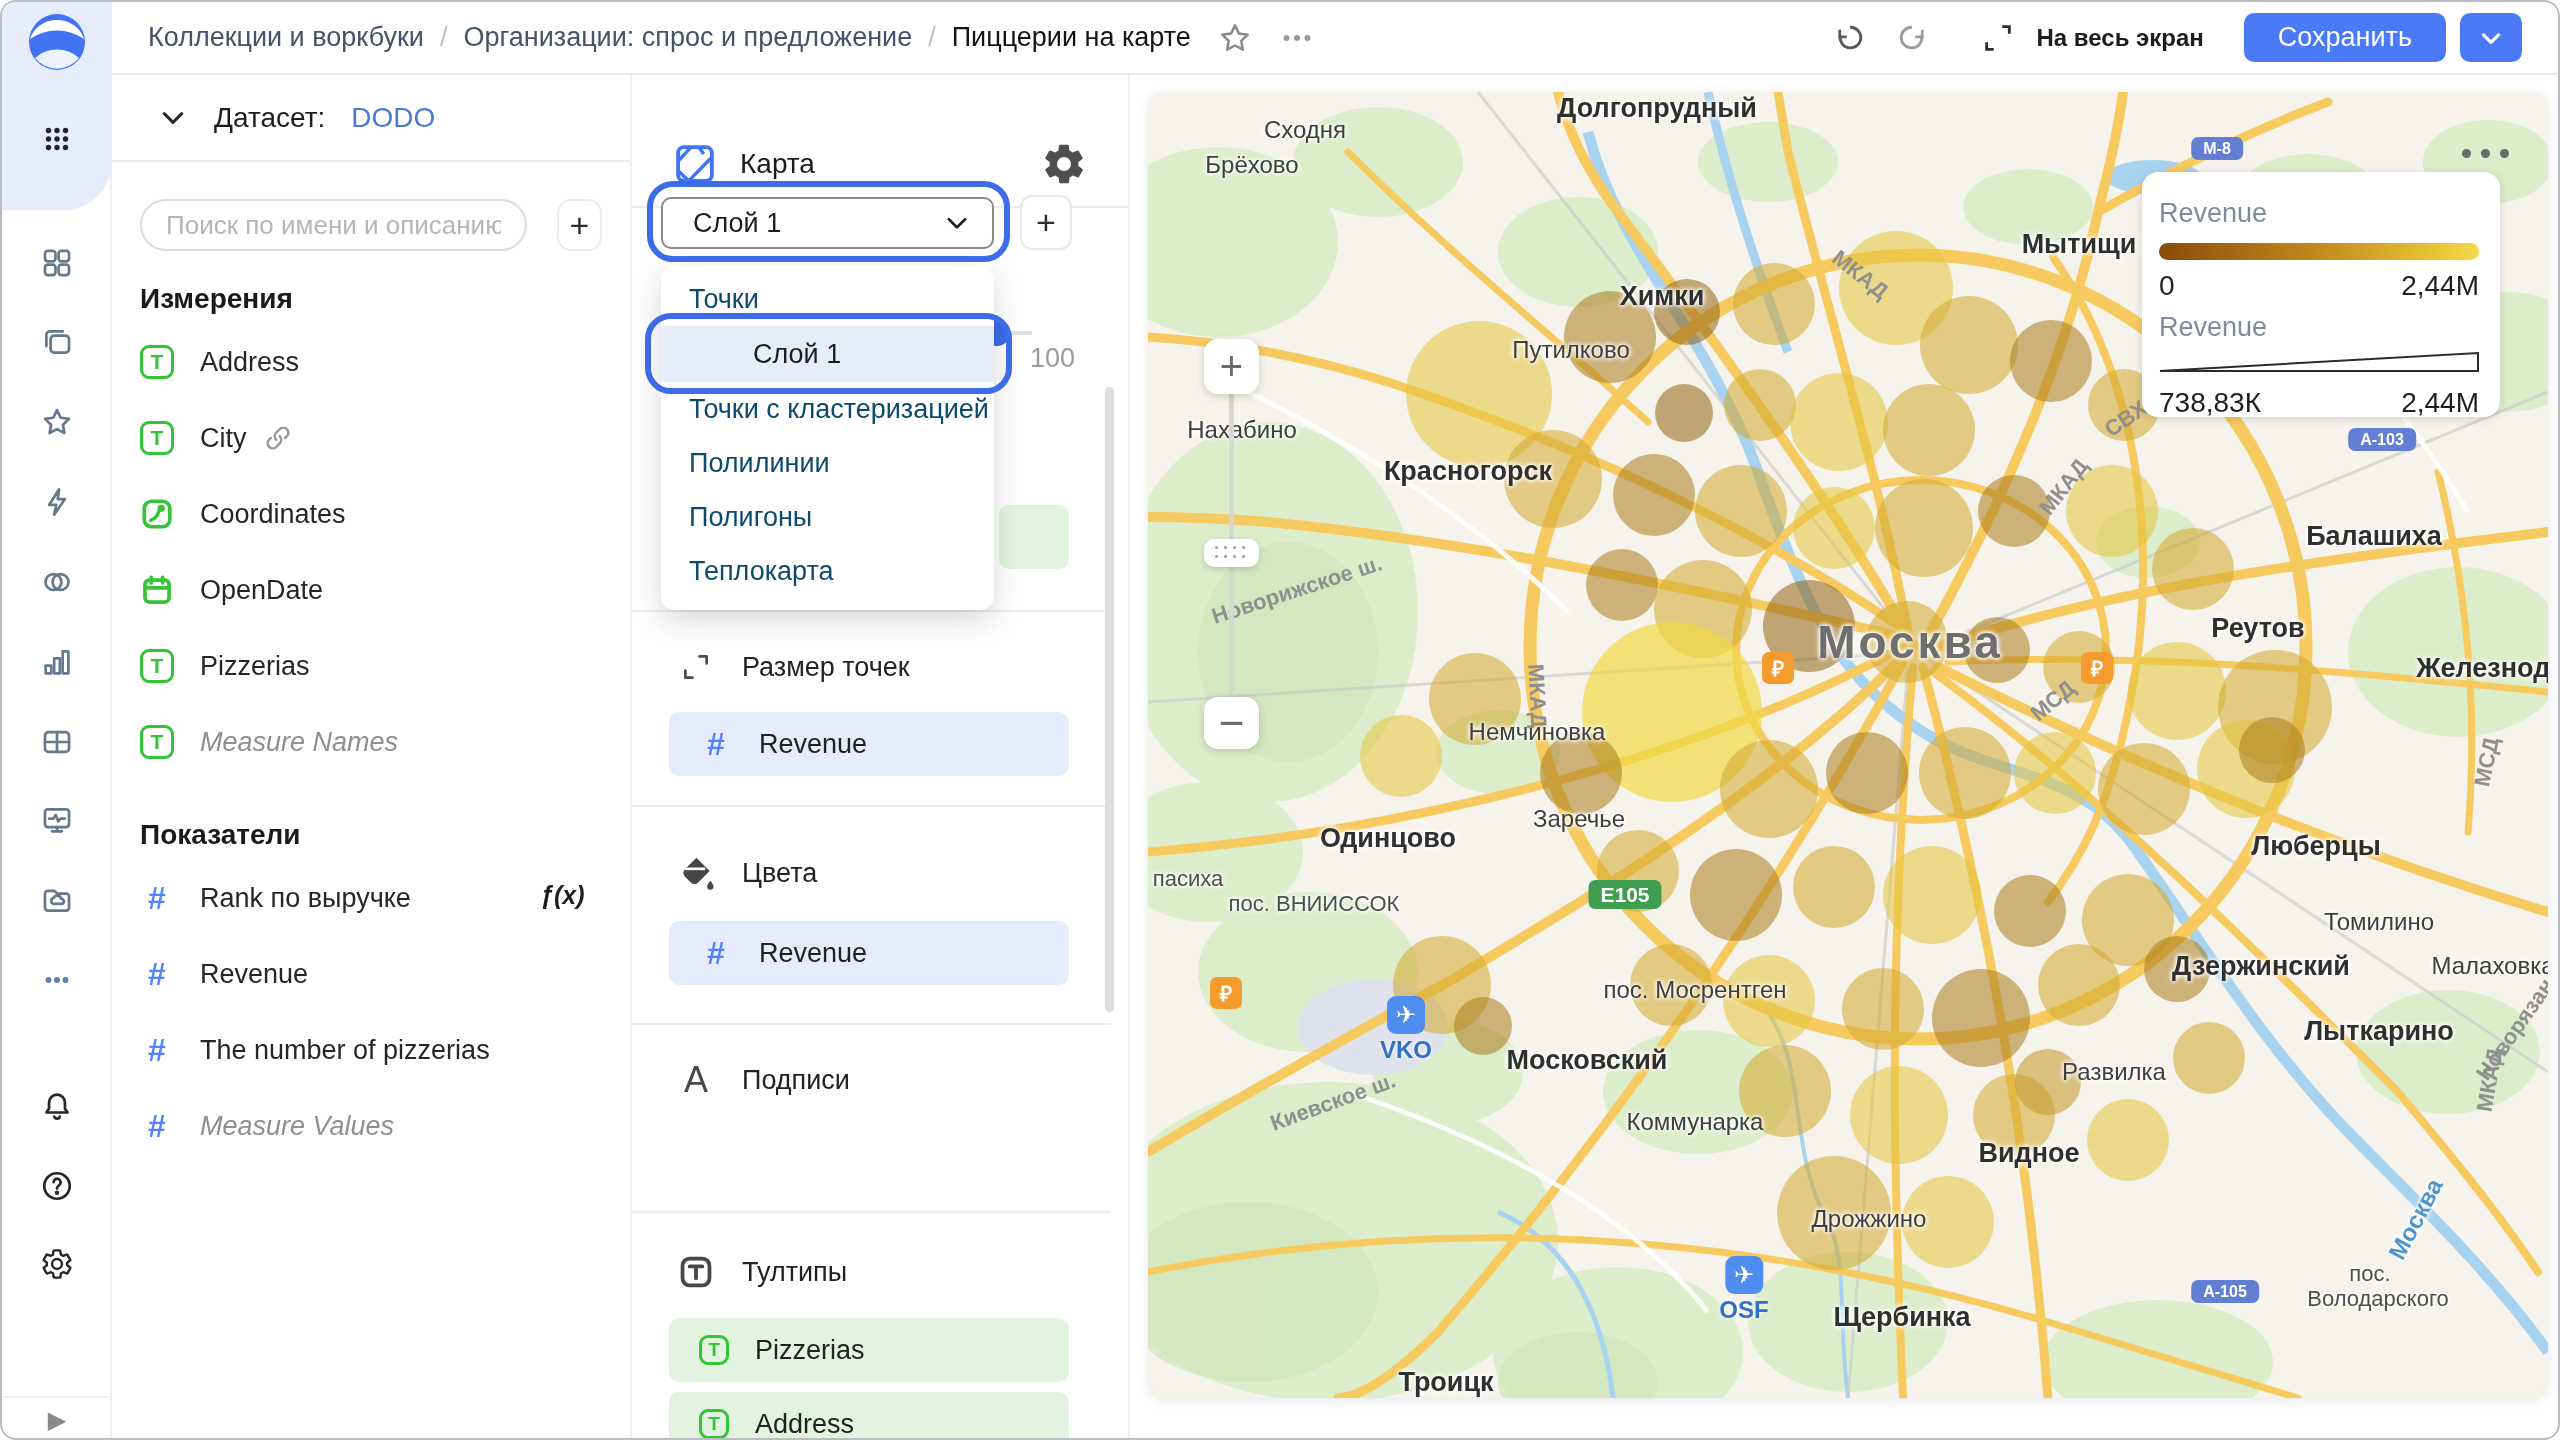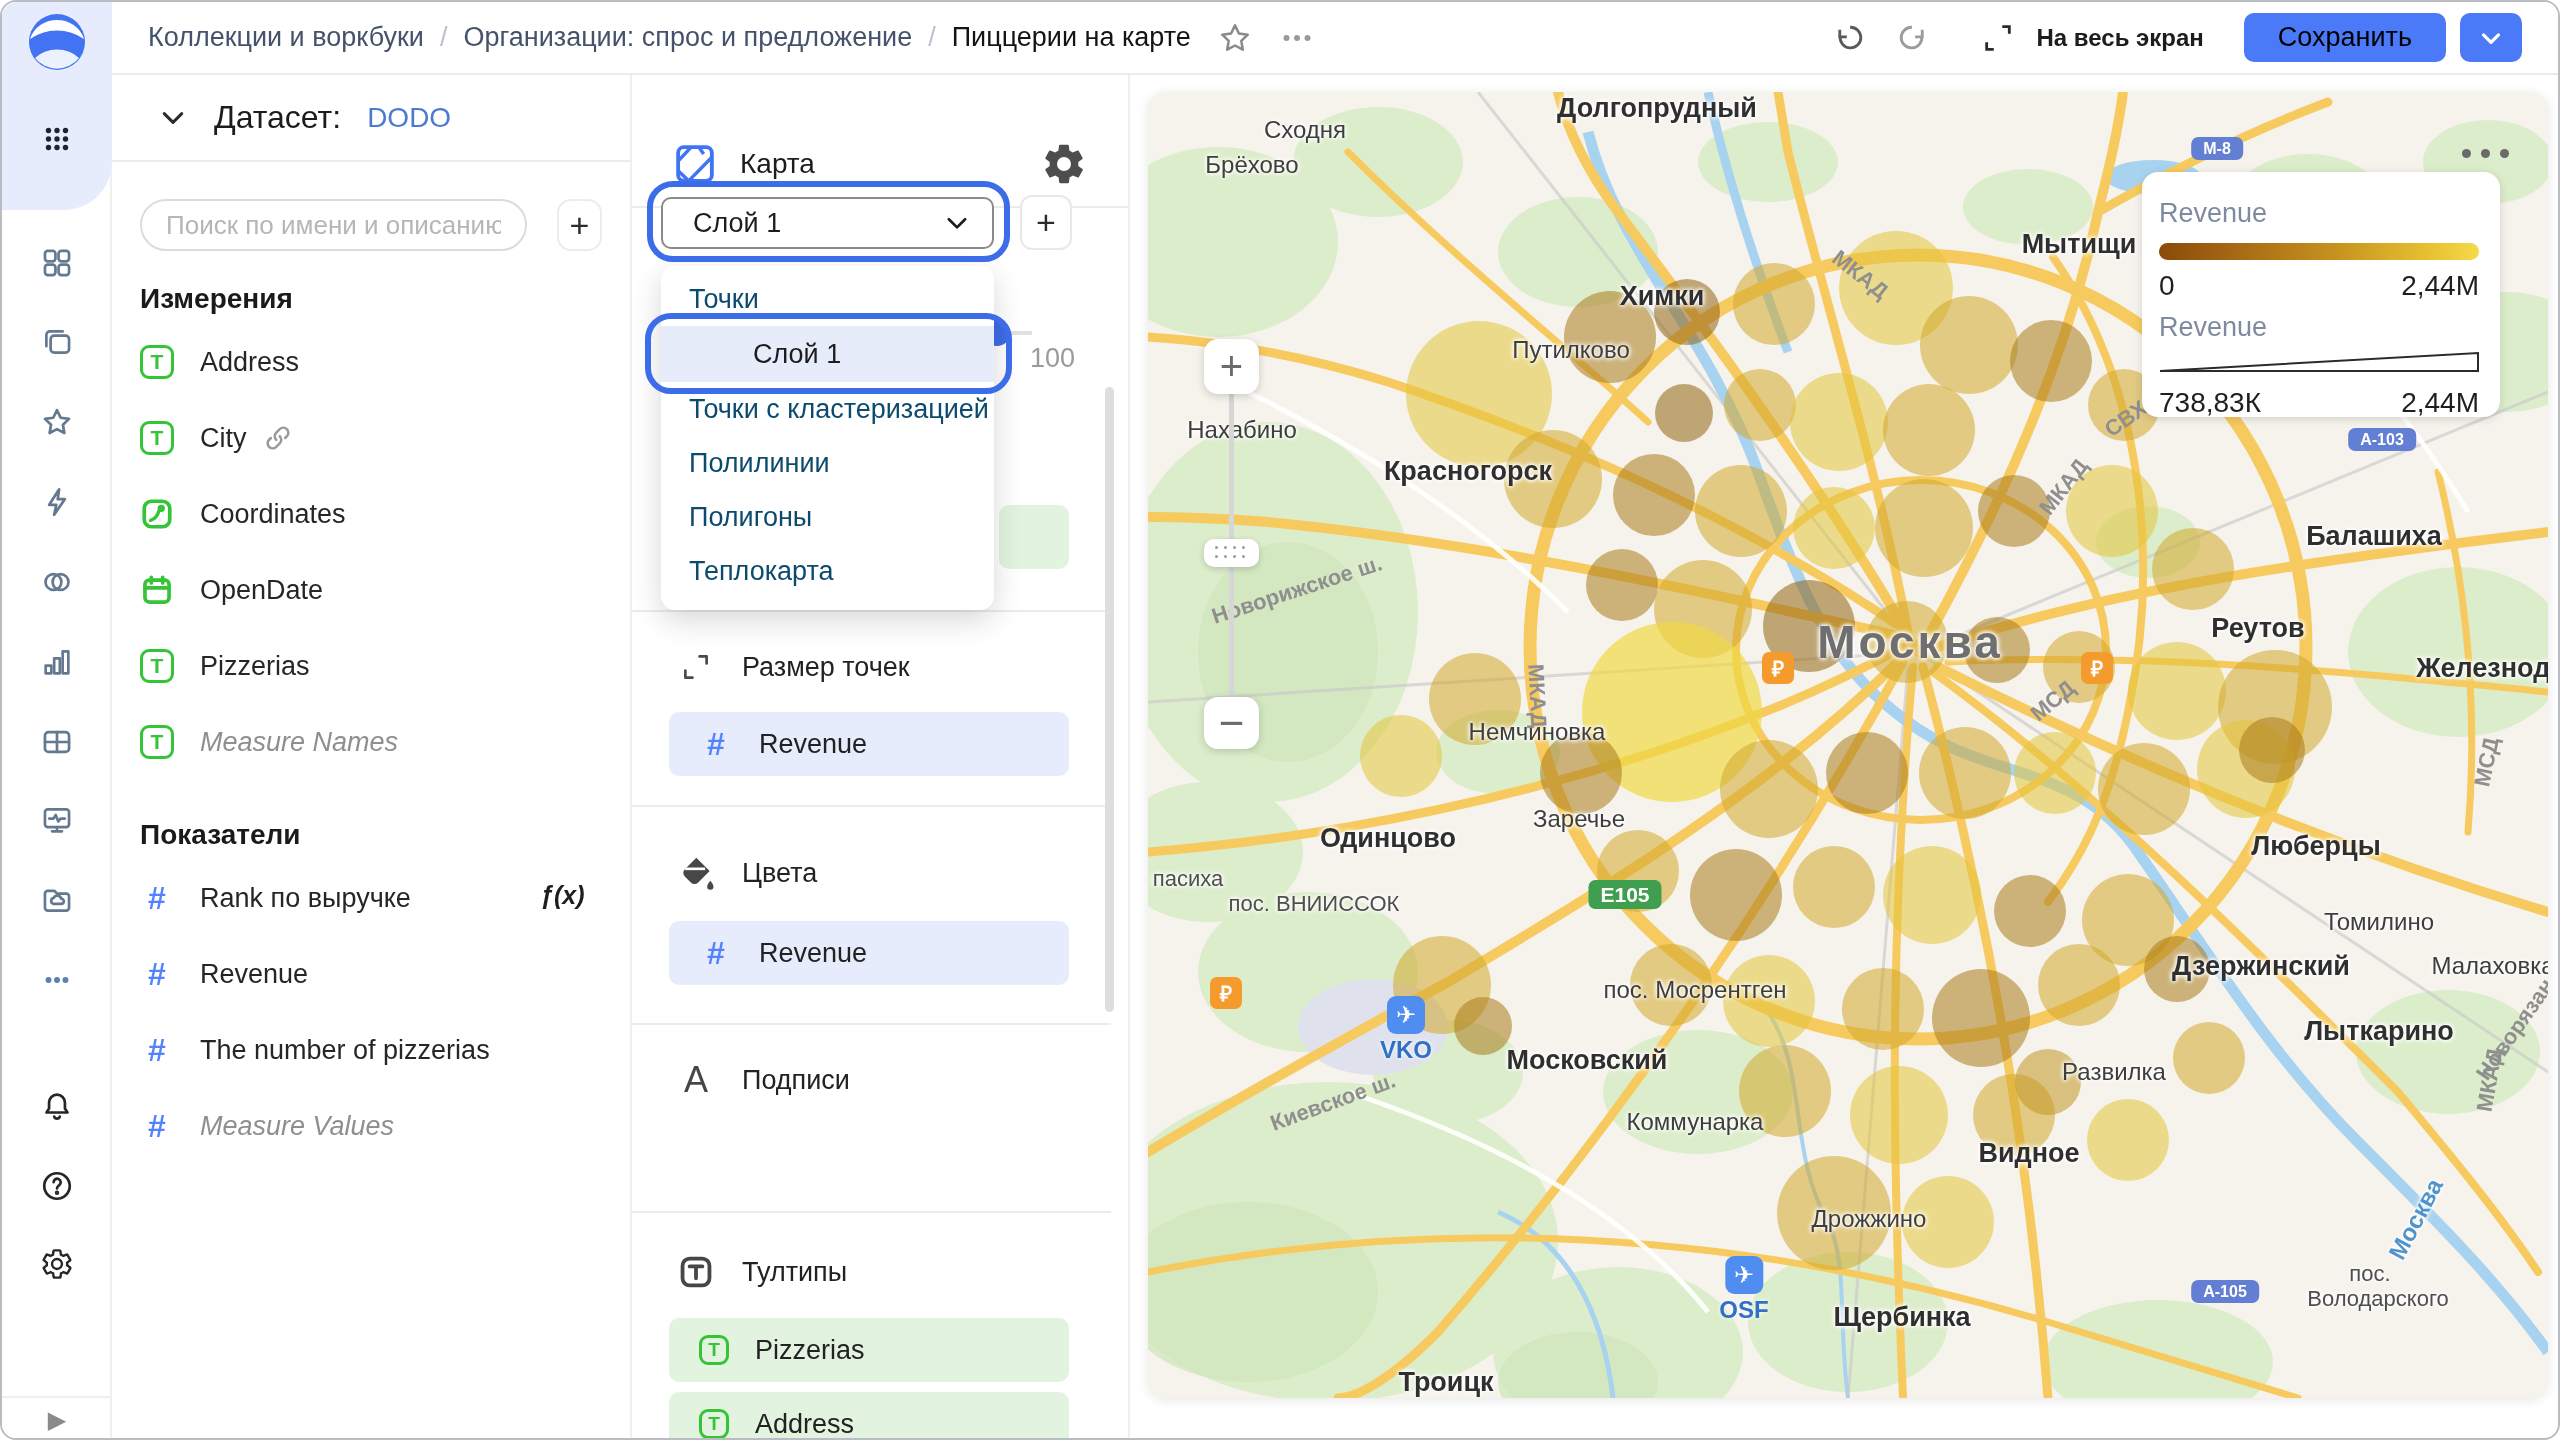--- a/index.html
+++ b/index.html
@@ -9,35 +9,35 @@
 
   
   .topbar{position:absolute;left:110px;top:0;right:0;height:73px;background:#fff;border-bottom:2px solid #ebebeb;display:flex;align-items:center;}
   .crumbs{display:flex;align-items:center;margin-left:36px;font-size:27px;white-space:nowrap;}
   .crumb{color:#45526b;cursor:pointer;}
   .crumb.current{color:#141414;}
   .crumb-sep{color:#b9c1cf;margin:0 16px;font-size:27px;}
   .tb-icon{width:44px;height:44px;display:flex;align-items:center;justify-content:center;flex:0 0 auto;}
   .tb-right{margin-left:auto;display:flex;align-items:center;gap:26px;padding-right:36px;}
   .fullscreen-label{font-size:24px;color:#1d1d1d;margin-left:-10px;font-weight:bold;}
-  .btn-save{height:49px;padding:6px 34px;background:#4a7af8;color:#000000;font-size:27px;border:none;border-radius:10px;display:flex;align-items:center;cursor:pointer;}
+  .btn-save{height:49px;padding:6px 34px;background:#4a7af8;color:#ffffff;font-size:27px;border:none;border-radius:10px;display:flex;align-items:center;cursor:pointer;}
   .btn-save-chev{height:49px;width:62px;background:#4a7af8;border:none;border-radius:10px;display:flex;align-items:center;justify-content:center;cursor:pointer;margin-left:-12px;}
 
   
   .rail{position:absolute;left:0;top:0;width:110px;height:1440px;background:#fff;border-right:2px solid #efefef;z-index:30;}
   .rail-blob{position:absolute;left:0;top:0;width:110px;height:208px;background:#e6ecfb;border-bottom-right-radius:48px;}
   .rail-btn{position:absolute;left:23px;width:64px;height:64px;display:flex;align-items:center;justify-content:center;border-radius:12px;cursor:pointer;}
   .rail-logo{position:absolute;left:25px;top:10px;width:60px;height:60px;}
   .rail-collapse{position:absolute;left:0;bottom:0;width:110px;height:46px;border-top:2px solid #efefef;display:flex;align-items:center;justify-content:center;color:#8a8a8a;font-size:24px;cursor:pointer;}
 
   
   .ds-panel{position:absolute;left:110px;top:73px;width:520px;bottom:0;background:#fff;border-right:2px solid #efefef;}
   .ds-header{position:absolute;left:0;top:0;right:0;height:87px;border-bottom:2px solid #ebebeb;display:flex;align-items:center;gap:26px;padding-left:46px;}
   .ds-header .chev{width:30px;height:30px;}
-  .ds-title{font-size:32px;color:#1c1c1c;}
+  .ds-title{font-size:28px;color:#1c1c1c;}
   .ds-name{font-size:28px;color:#4c7ad1;cursor:pointer;}
   .ds-search-row{position:absolute;top:124px;left:28px;right:28px;height:52px;display:flex;gap:30px;}
   .ds-search{flex:1;height:52px;border:2px solid #dcdcdc;border-radius:26px;padding:0 24px;font-size:26px;color:#333;outline:none;font-family:inherit;}
   .ds-search::placeholder{color:#b6b6b6;}
   .ds-plus{width:52px;height:52px;border:2px solid #ececec;background:#fff;border-radius:14px;font-size:34px;color:#2c2c2c;line-height:1;cursor:pointer;}
   .ds-body{position:absolute;top:196px;left:28px;right:24px;}
   .ds-sec-title{margin-top:12px;height:34px;font-size:28px;font-weight:bold;color:#1a1a1a;}
   .ds-sec-title.second{margin-top:46px;}
   .ds-row{position:relative;margin-top:14px;height:62px;display:flex;align-items:center;gap:26px;cursor:grab;}
   .ds-row .lbl{font-size:27px;color:#262626;display:flex;align-items:center;gap:16px;}

